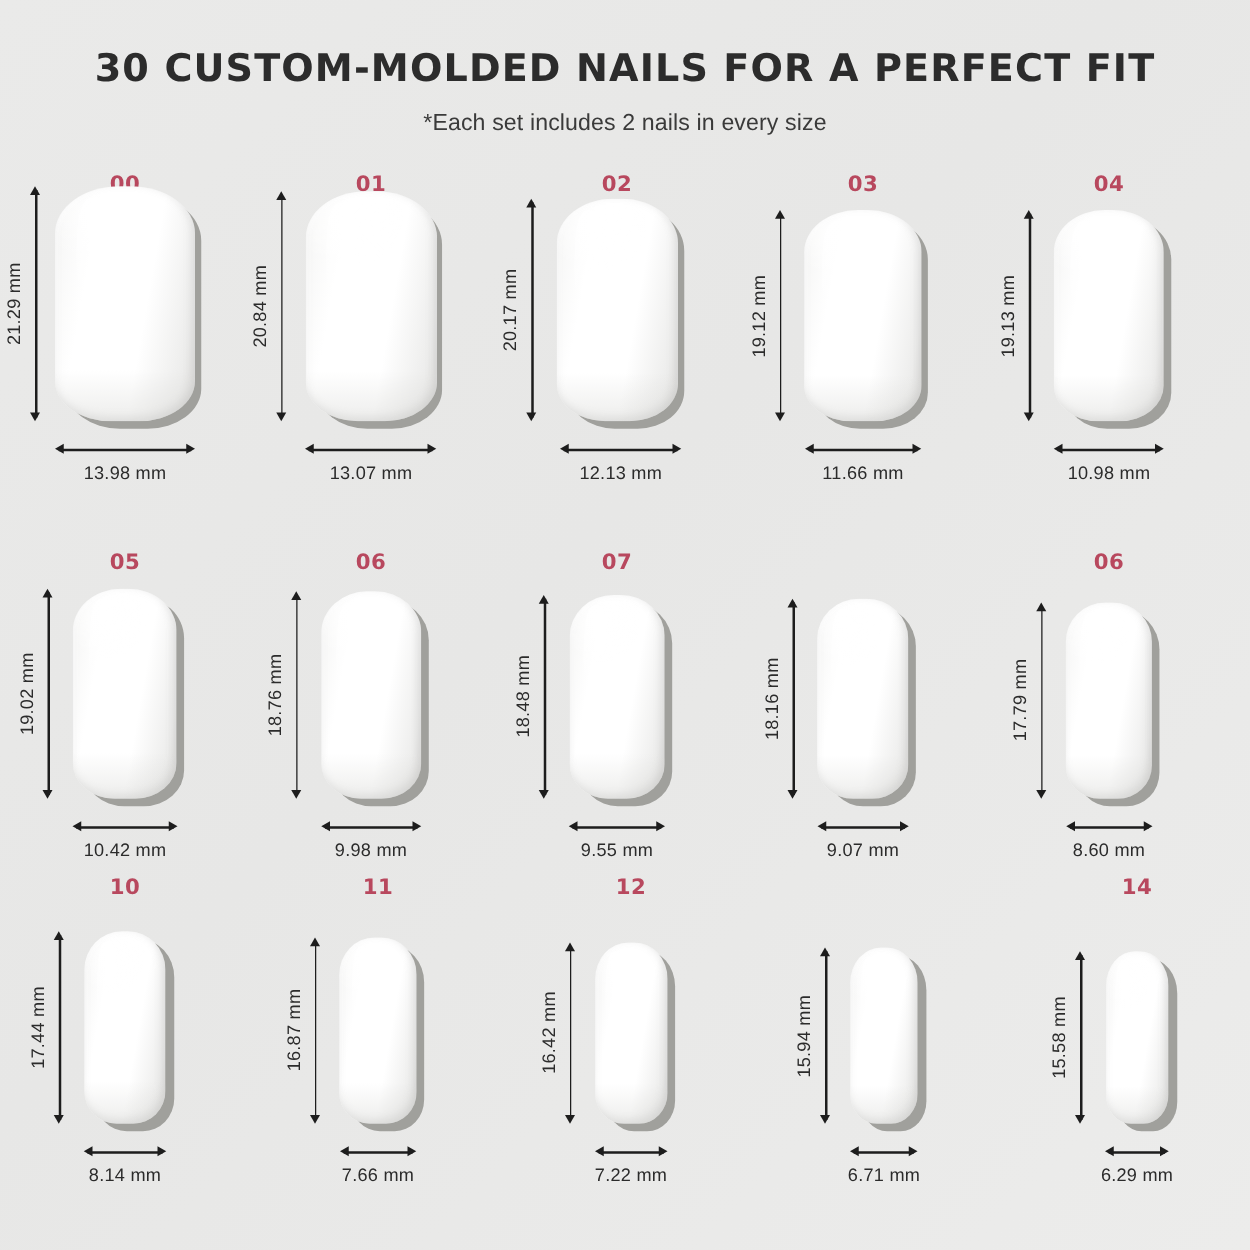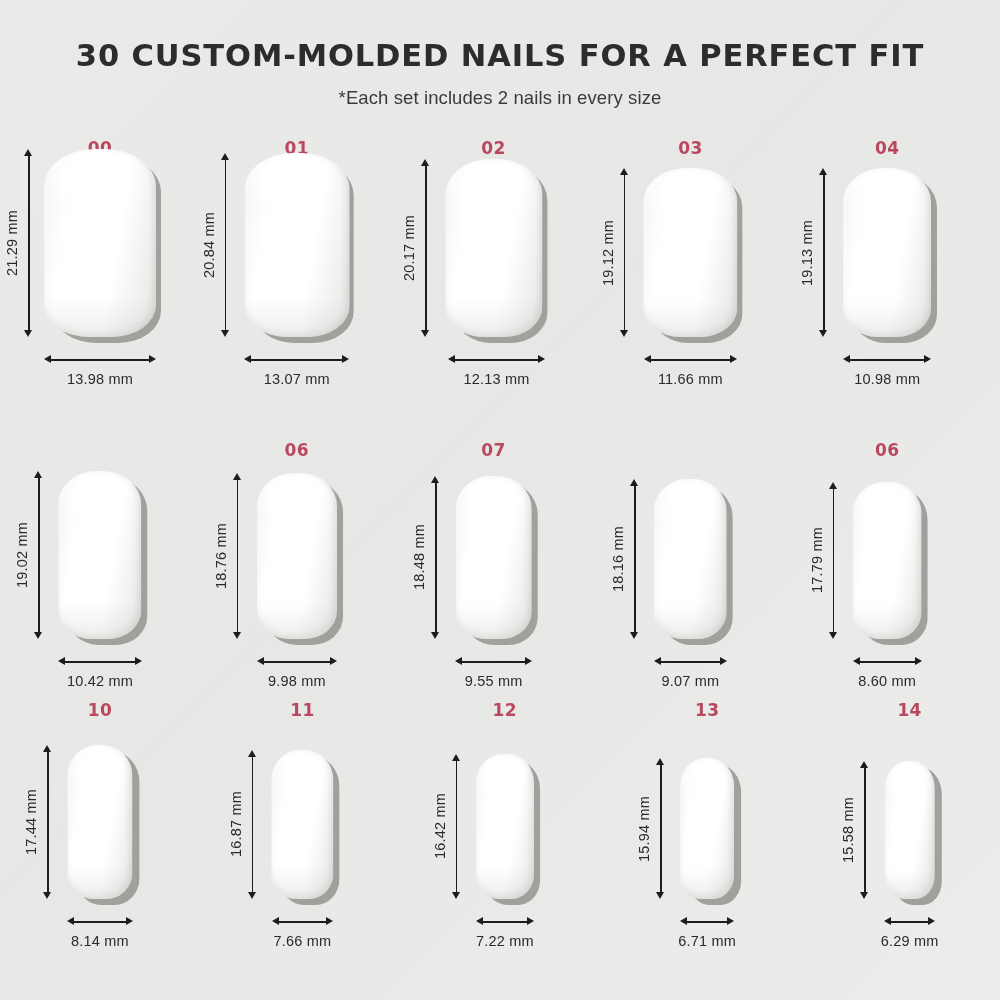--- a/index.html
+++ b/index.html
@@ -364,20 +364,21 @@
               <div class="ar-l"></div>
               <div class="stem"></div>
               <div class="ar-r"></div>
             </div>
             <div class="hdim-text">10.98 mm</div>
           </div>
         </div>
       </div>
       <div class="row" style="position: absolute; top: 302px;">
         <div class="cell">
+          <div class="size-label">05</div>
           <div class="stage">
             <div class="nail-wrap" style="width: 83.4793px; height: 167.955px;">
               <div class="nail-shadow" style="width: 80.1401px; height: 167.955px;"></div>
               <div class="nail" style="width: 83.4793px; height: 167.955px;">
                 <div class="gloss"></div>
                 <div class="tipfade"></div>
               </div>
             </div>
           </div>
           <div class="vdim" style="height: 167.955px; left: 14.2604px;">
@@ -588,21 +589,20 @@
           <div class="hdim" style="left: 0px; width: 200px;">
             <div class="hline" style="width: 57.8426px;">
               <div class="ar-l"></div>
               <div class="stem"></div>
               <div class="ar-r"></div>
             </div>
             <div class="hdim-text">7.22 mm</div>
           </div>
         </div>
         <div class="cell">
-          <div class="size-label">13</div>
           <div class="stage">
             <div class="nail-wrap" style="width: 53.7568px; height: 140.757px;">
               <div class="nail-shadow" style="width: 51.6065px; height: 140.757px;"></div>
               <div class="nail" style="width: 53.7568px; height: 140.757px;">
                 <div class="gloss"></div>
                 <div class="tipfade"></div>
               </div>
             </div>
           </div>
           <div class="vdim" style="height: 140.757px; left: 29.1216px;">

